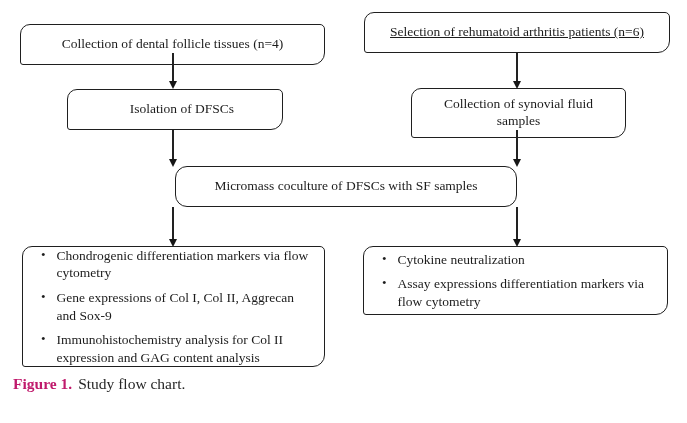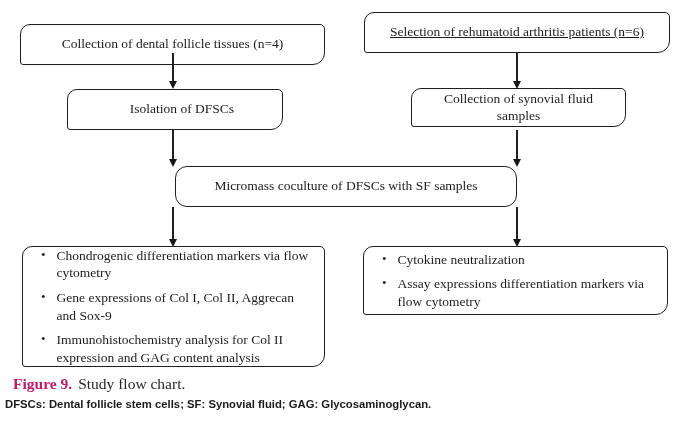--- a/index.html
+++ b/index.html
@@ -108,21 +108,21 @@
     <div class="chead"></div>
   </div>
   <div class="connector" style="left:512.5px; top:53px; height:36px;">
     <div class="cline"></div>
     <div class="chead"></div>
   </div>
 
   <div class="node rbox" style="left:67px; top:89px; width:216px; height:41px;padding-left:24px;">
     <span>Isolation of DFSCs</span>
   </div>
-  <div class="node rbox" style="left:411px; top:88px; width:215px; height:39px;">
+  <div class="node rbox" style="left:411px; top:88px; width:215px; height:50px;">
     <span style="max-width:190px;">Collection of synovial fluid samples</span>
   </div>
 
   <div class="connector" style="left:168.5px; top:130px; height:37px;">
     <div class="cline"></div>
     <div class="chead"></div>
   </div>
   <div class="connector" style="left:512.5px; top:130px; height:37px;">
     <div class="cline"></div>
     <div class="chead"></div>
@@ -165,18 +165,17 @@
         <span style="max-width:258px;">Cytokine neutralization</span>
       </li>
       <li>
         <span class="bullet-glyph">•</span>
         <span style="max-width:258px;">Assay expressions differentiation markers via flow cytometry</span>
       </li>
     </ul>
   </div>
 
   <div class="caption">
-    <span class="figlabel" style="color: rgb(192, 26, 108);">Figure 9.</span><span>Study flow chart.</span>
+    <span class="figlabel" style="color: rgb(192, 26, 108);">Figure 1.</span><span>Study flow chart.</span>
   </div>
 
-  <div class="footnote">DFSCs: Dental follicle stem cells; SF: Synovial fluid; GAG: Glycosaminoglycan.</div>
 
 </div>
 
 </body></html>

